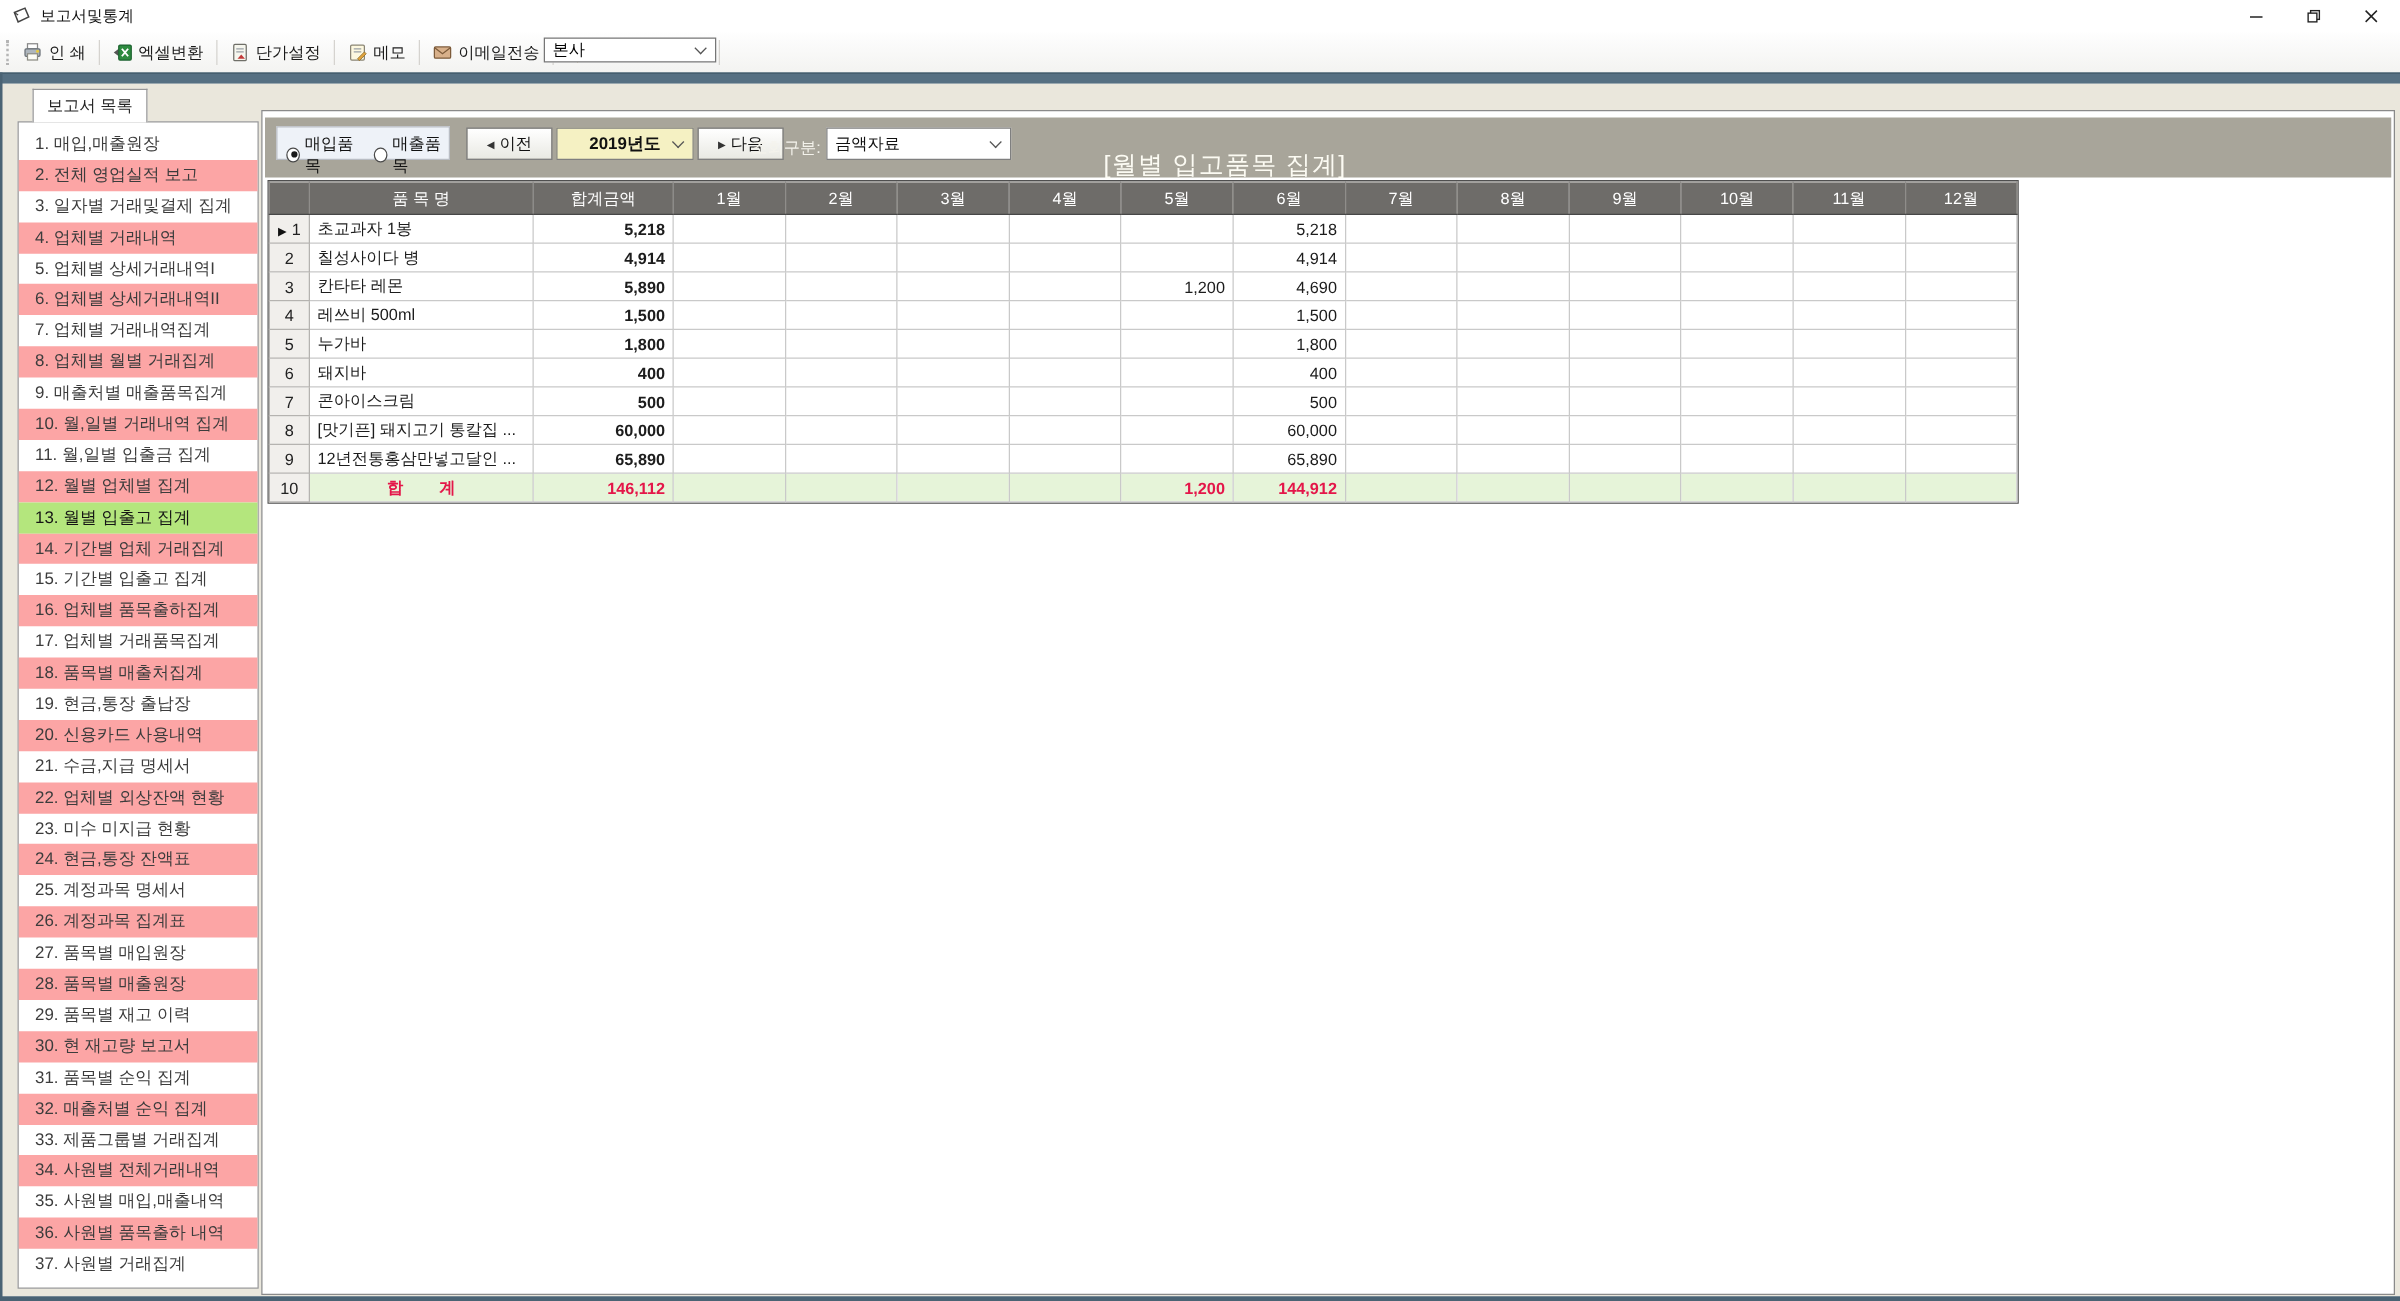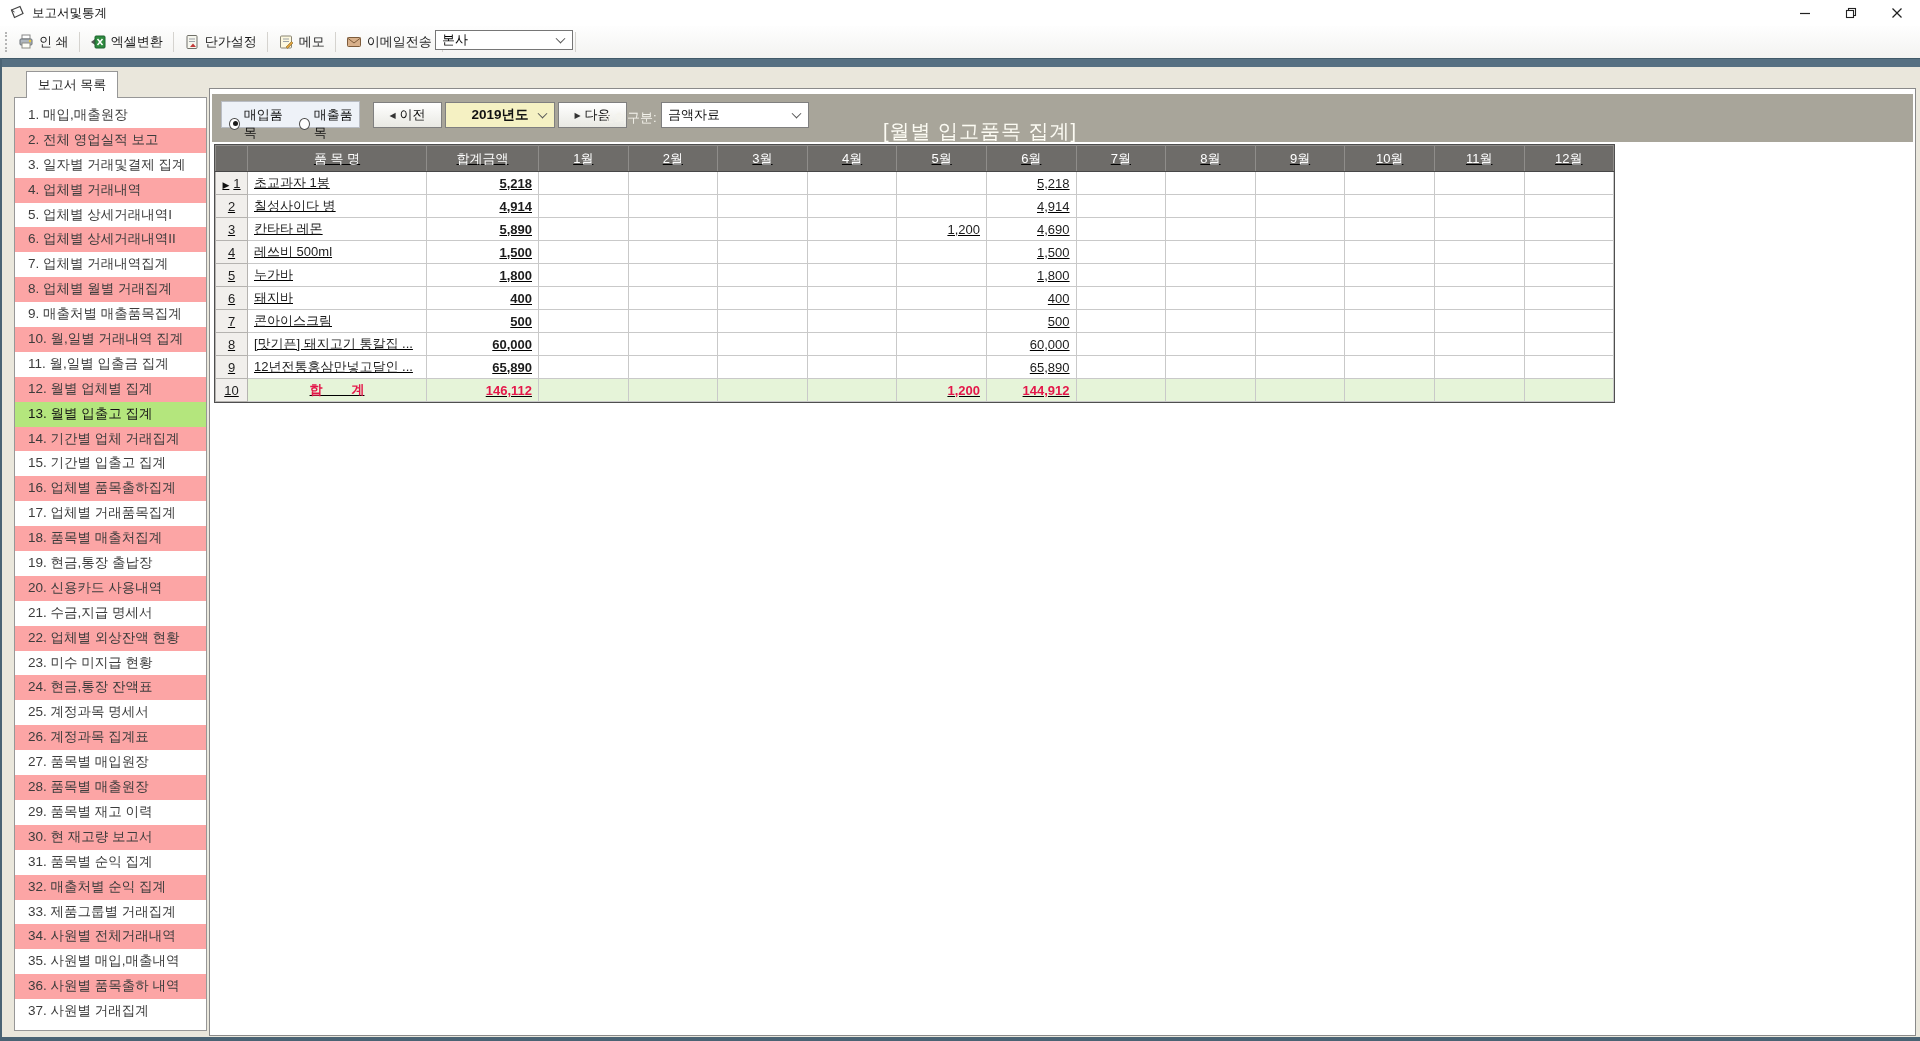--- a/index.html
+++ b/index.html
@@ -56,21 +56,21 @@
   .query-label { position:absolute; left:389px; top:15px; font-size:13px; color:#f4f3ec; }
   .query-combo { position:absolute; left:449px; top:8px; width:148px; height:26px; background:#fff;
     border:1px solid #7f7f7f; font-size:13px; color:#111; display:flex; align-items:center; padding-left:6px; }
   .chev { position:absolute; right:8px; top:50%; width:7px; height:7px; border-right:1.5px solid #555;
     border-bottom:1.5px solid #555; transform:translateY(-70%) rotate(45deg); }
   .page-title { position:absolute; left:655px; top:24px; width:226px; text-align:center;
     font-size:20px; color:#fcfbf3; letter-spacing:1px; white-space:nowrap; }
 
   
   .grid-wrap { position:absolute; left:4px; top:55px; border:1px solid #4f4f4f; }
-  table.grid { border-collapse:collapse; table-layout:fixed;text-decoration:underline; }
+  table.grid { border-collapse:collapse; table-layout:fixed; }
   .grid th { height:26px; background:#6e6c69; color:#fff; font-weight:normal; font-size:13px;
     border:1px solid #8f8d8a; border-bottom:1px solid #474747; text-align:center; }
   .grid td { height:23px; border:1px solid #c9c9c9; font-size:13px; color:#1c1c1c; background:#fff;
     white-space:nowrap; overflow:hidden; }
   .grid td.numc { background:#f1efec; border-color:#b5b3b0; text-align:center; color:#222;
     padding:0 3px; }
   .grid td.namec { padding-left:6px; text-align:left; }
   .grid td.val { text-align:right; padding-right:6px; }
   .grid td.totalcol { font-weight:bold; }
   tr.row-total td { background:#e6f4d9; color:#e41649; font-weight:bold; }

